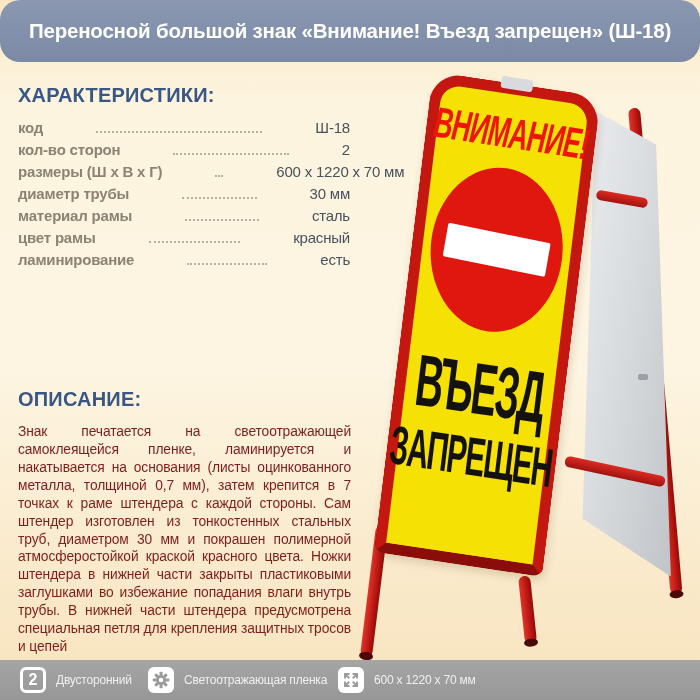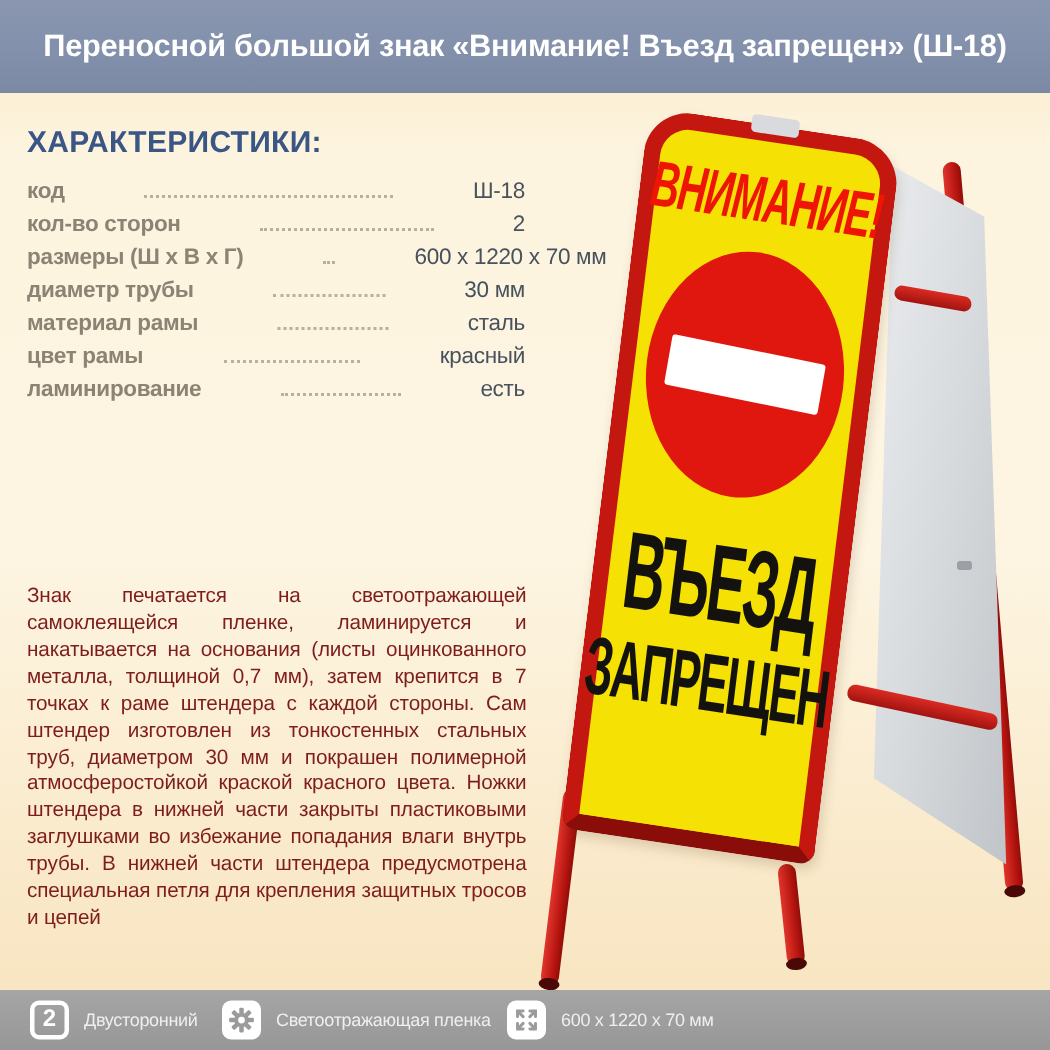--- a/index.html
+++ b/index.html
@@ -7,21 +7,21 @@
   body {
     font-family:"Liberation Sans", sans-serif;
     width:700px; height:700px; position:relative; overflow:hidden;
     background:linear-gradient(180deg,#f9e7c3 0%,#fdf4df 14%,#fdf5e2 52%,#f8e4bf 97%);
   }
 
   
   .header {
     position:absolute; left:0; top:0; width:700px; height:62px;
     background:linear-gradient(180deg,#8b97b1 0%,#8290ab 55%,#7b89a4 100%);
-    display:flex; align-items:center; justify-content:center;
+    display:flex; align-items:center; justify-content:center;border-radius:20px;
   }
   .header h1 {
     color:#ffffff; font-size:20.5px; font-weight:bold; letter-spacing:-0.2px;
     text-align:center; white-space:nowrap;
   }
 
   
   .left-col { position:absolute; left:18px; top:84px; width:332px; }
   .section-heading {
     color:#3a5685; font-weight:bold; font-size:20px; letter-spacing:0.2px;
@@ -182,20 +182,21 @@
     <span class="spec-value">красный</span>
   </div>
   <div class="spec-row">
     <span class="spec-label">ламинирование</span>
     <span class="spec-dots"></span>
     <span class="spec-value">есть</span>
   </div>
 </div>
 
 <div class="desc-block">
+  <div class="section-heading">ОПИСАНИЕ:</div>
   <p class="desc-text">Знак печатается на светоотражающей самоклеящейся пленке, ламинируется и накатывается на основания (листы оцинкованного металла, толщиной 0,7 мм), затем крепится в 7 точках к раме штендера с каждой стороны. Сам штендер изготовлен из тонкостенных стальных труб, диаметром 30 мм и покрашен полимерной атмосферостойкой краской красного цвета. Ножки штендера в нижней части закрыты пластиковыми заглушками во избежание попадания влаги внутрь трубы. В нижней части штендера предусмотрена специальная петля для крепления защитных тросов и цепей</p>
 </div>
 
 <div class="sign-stage">
   <div class="back-leg"></div>
   <div class="back-panel"></div>
   <div class="crossbar-top"></div>
   <div class="back-bracket"></div>
   <div class="crossbar-bottom"></div>
   <div class="front-left-leg"></div>

